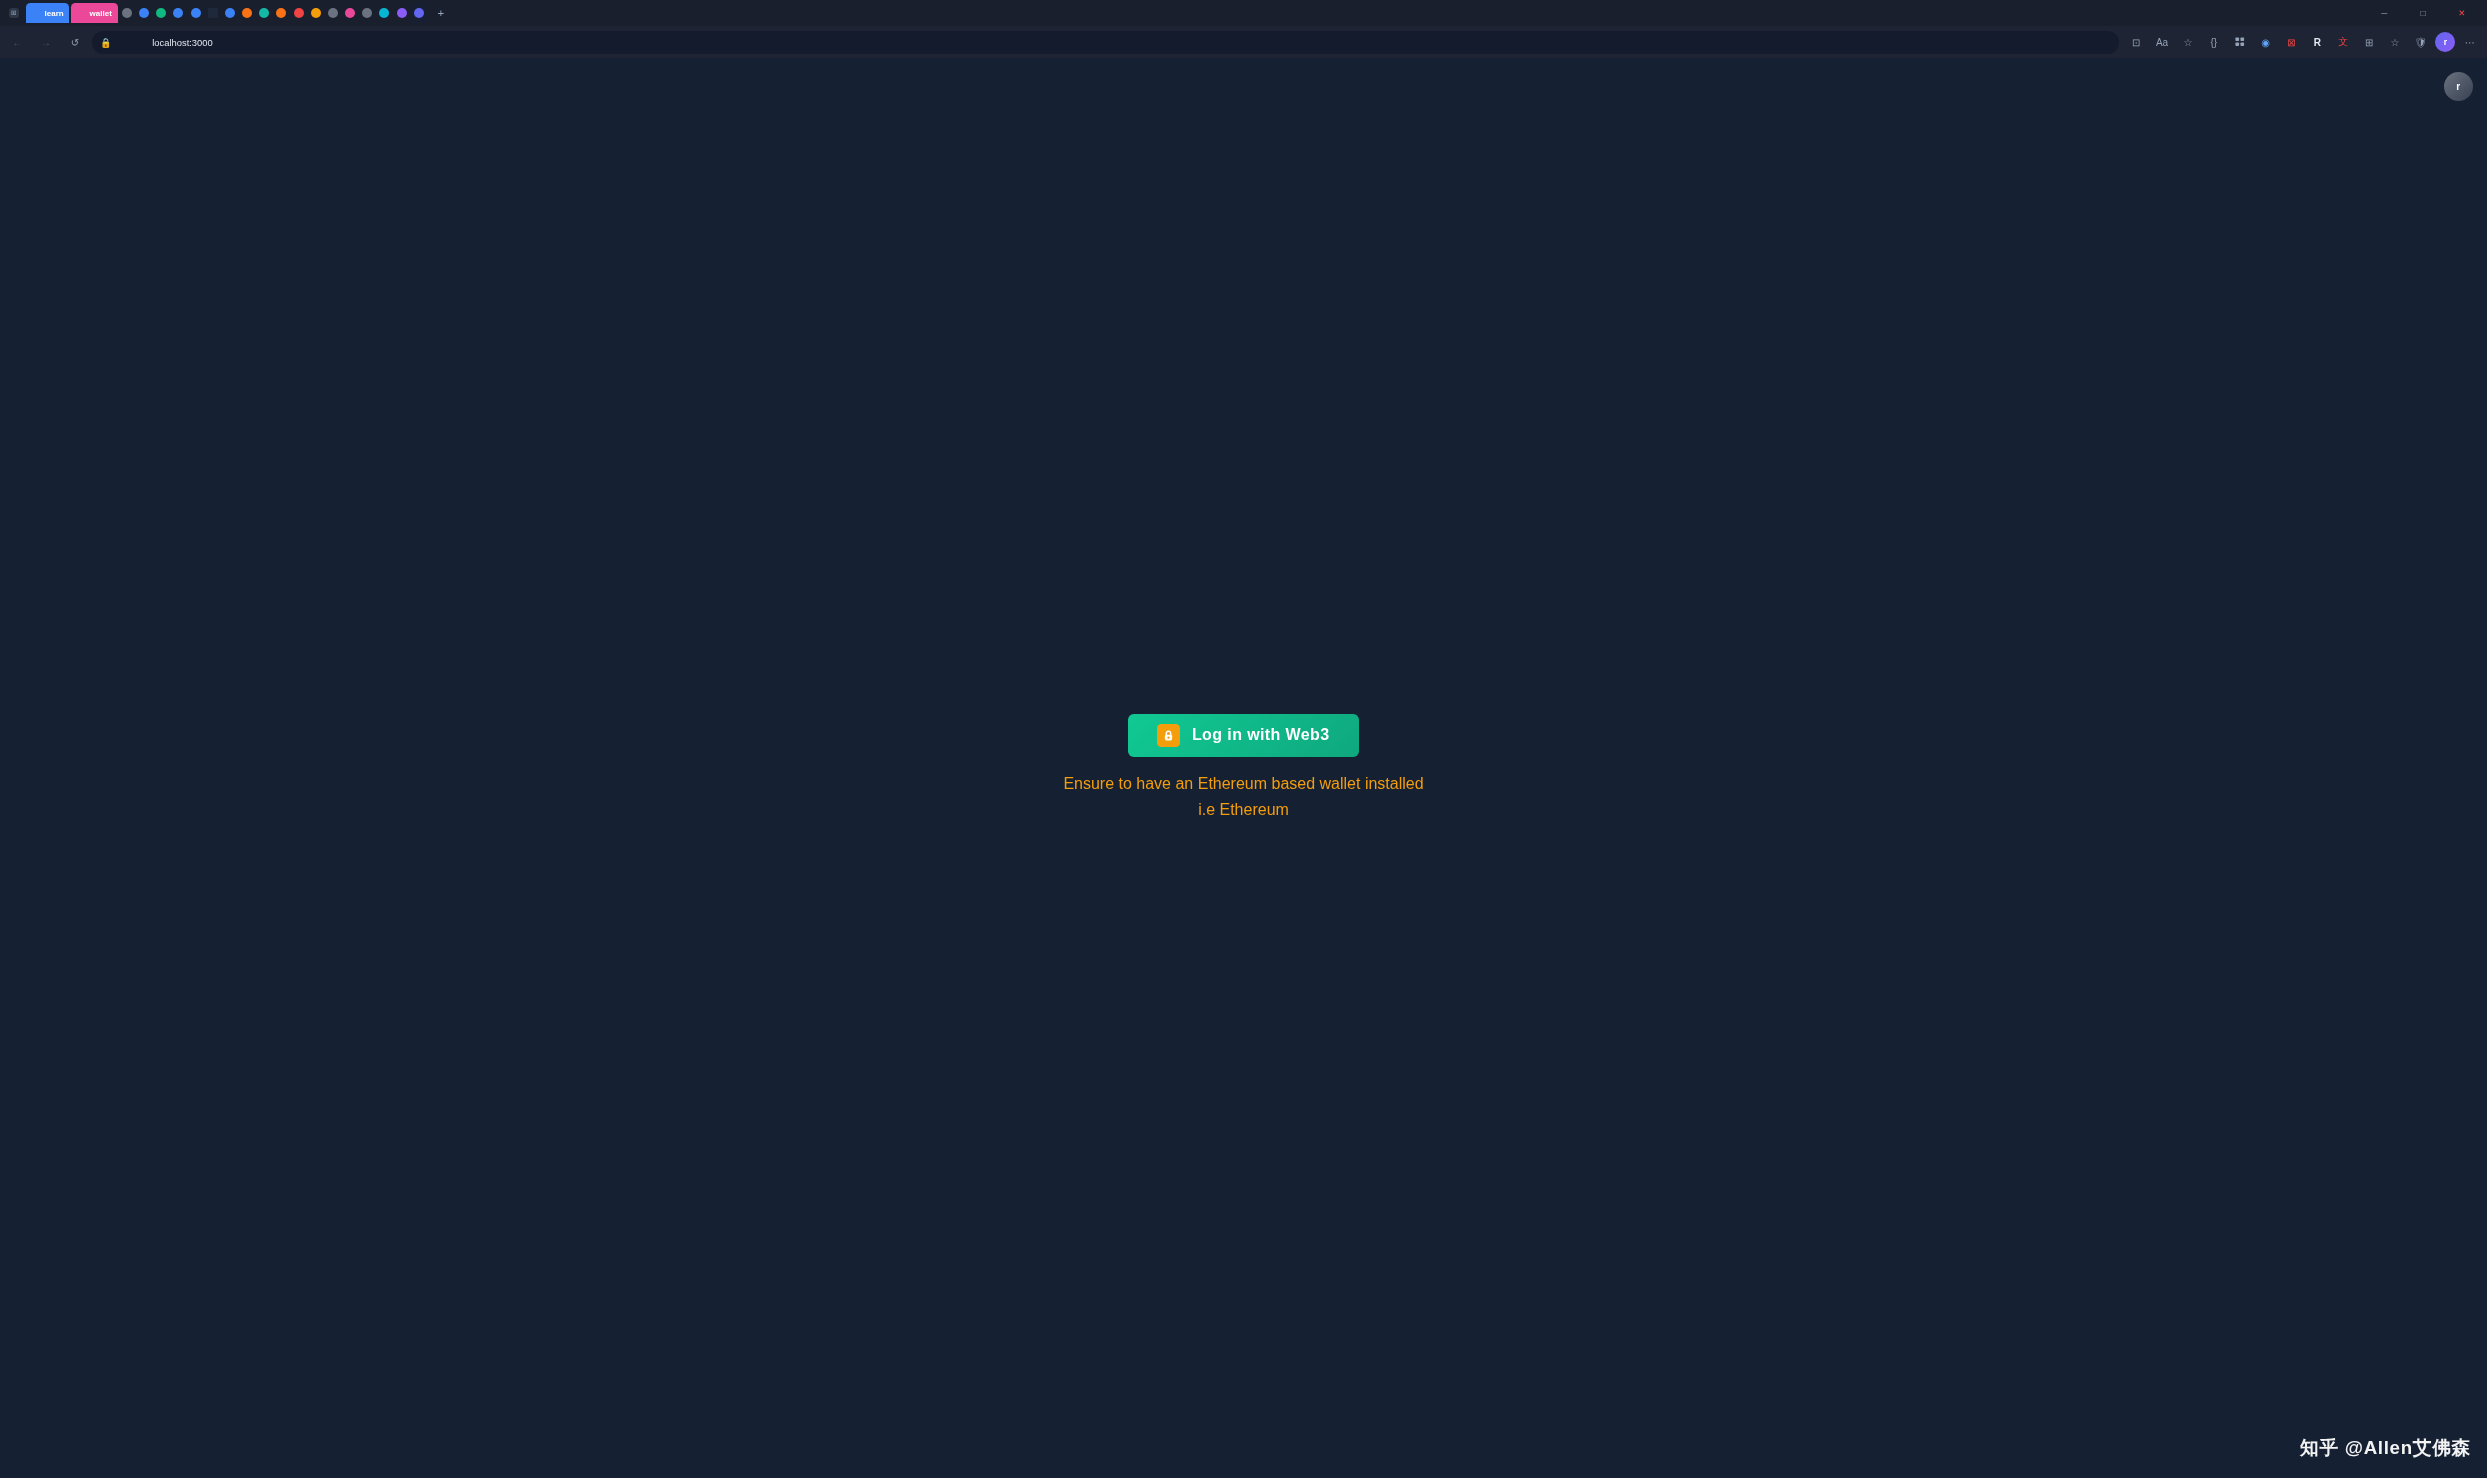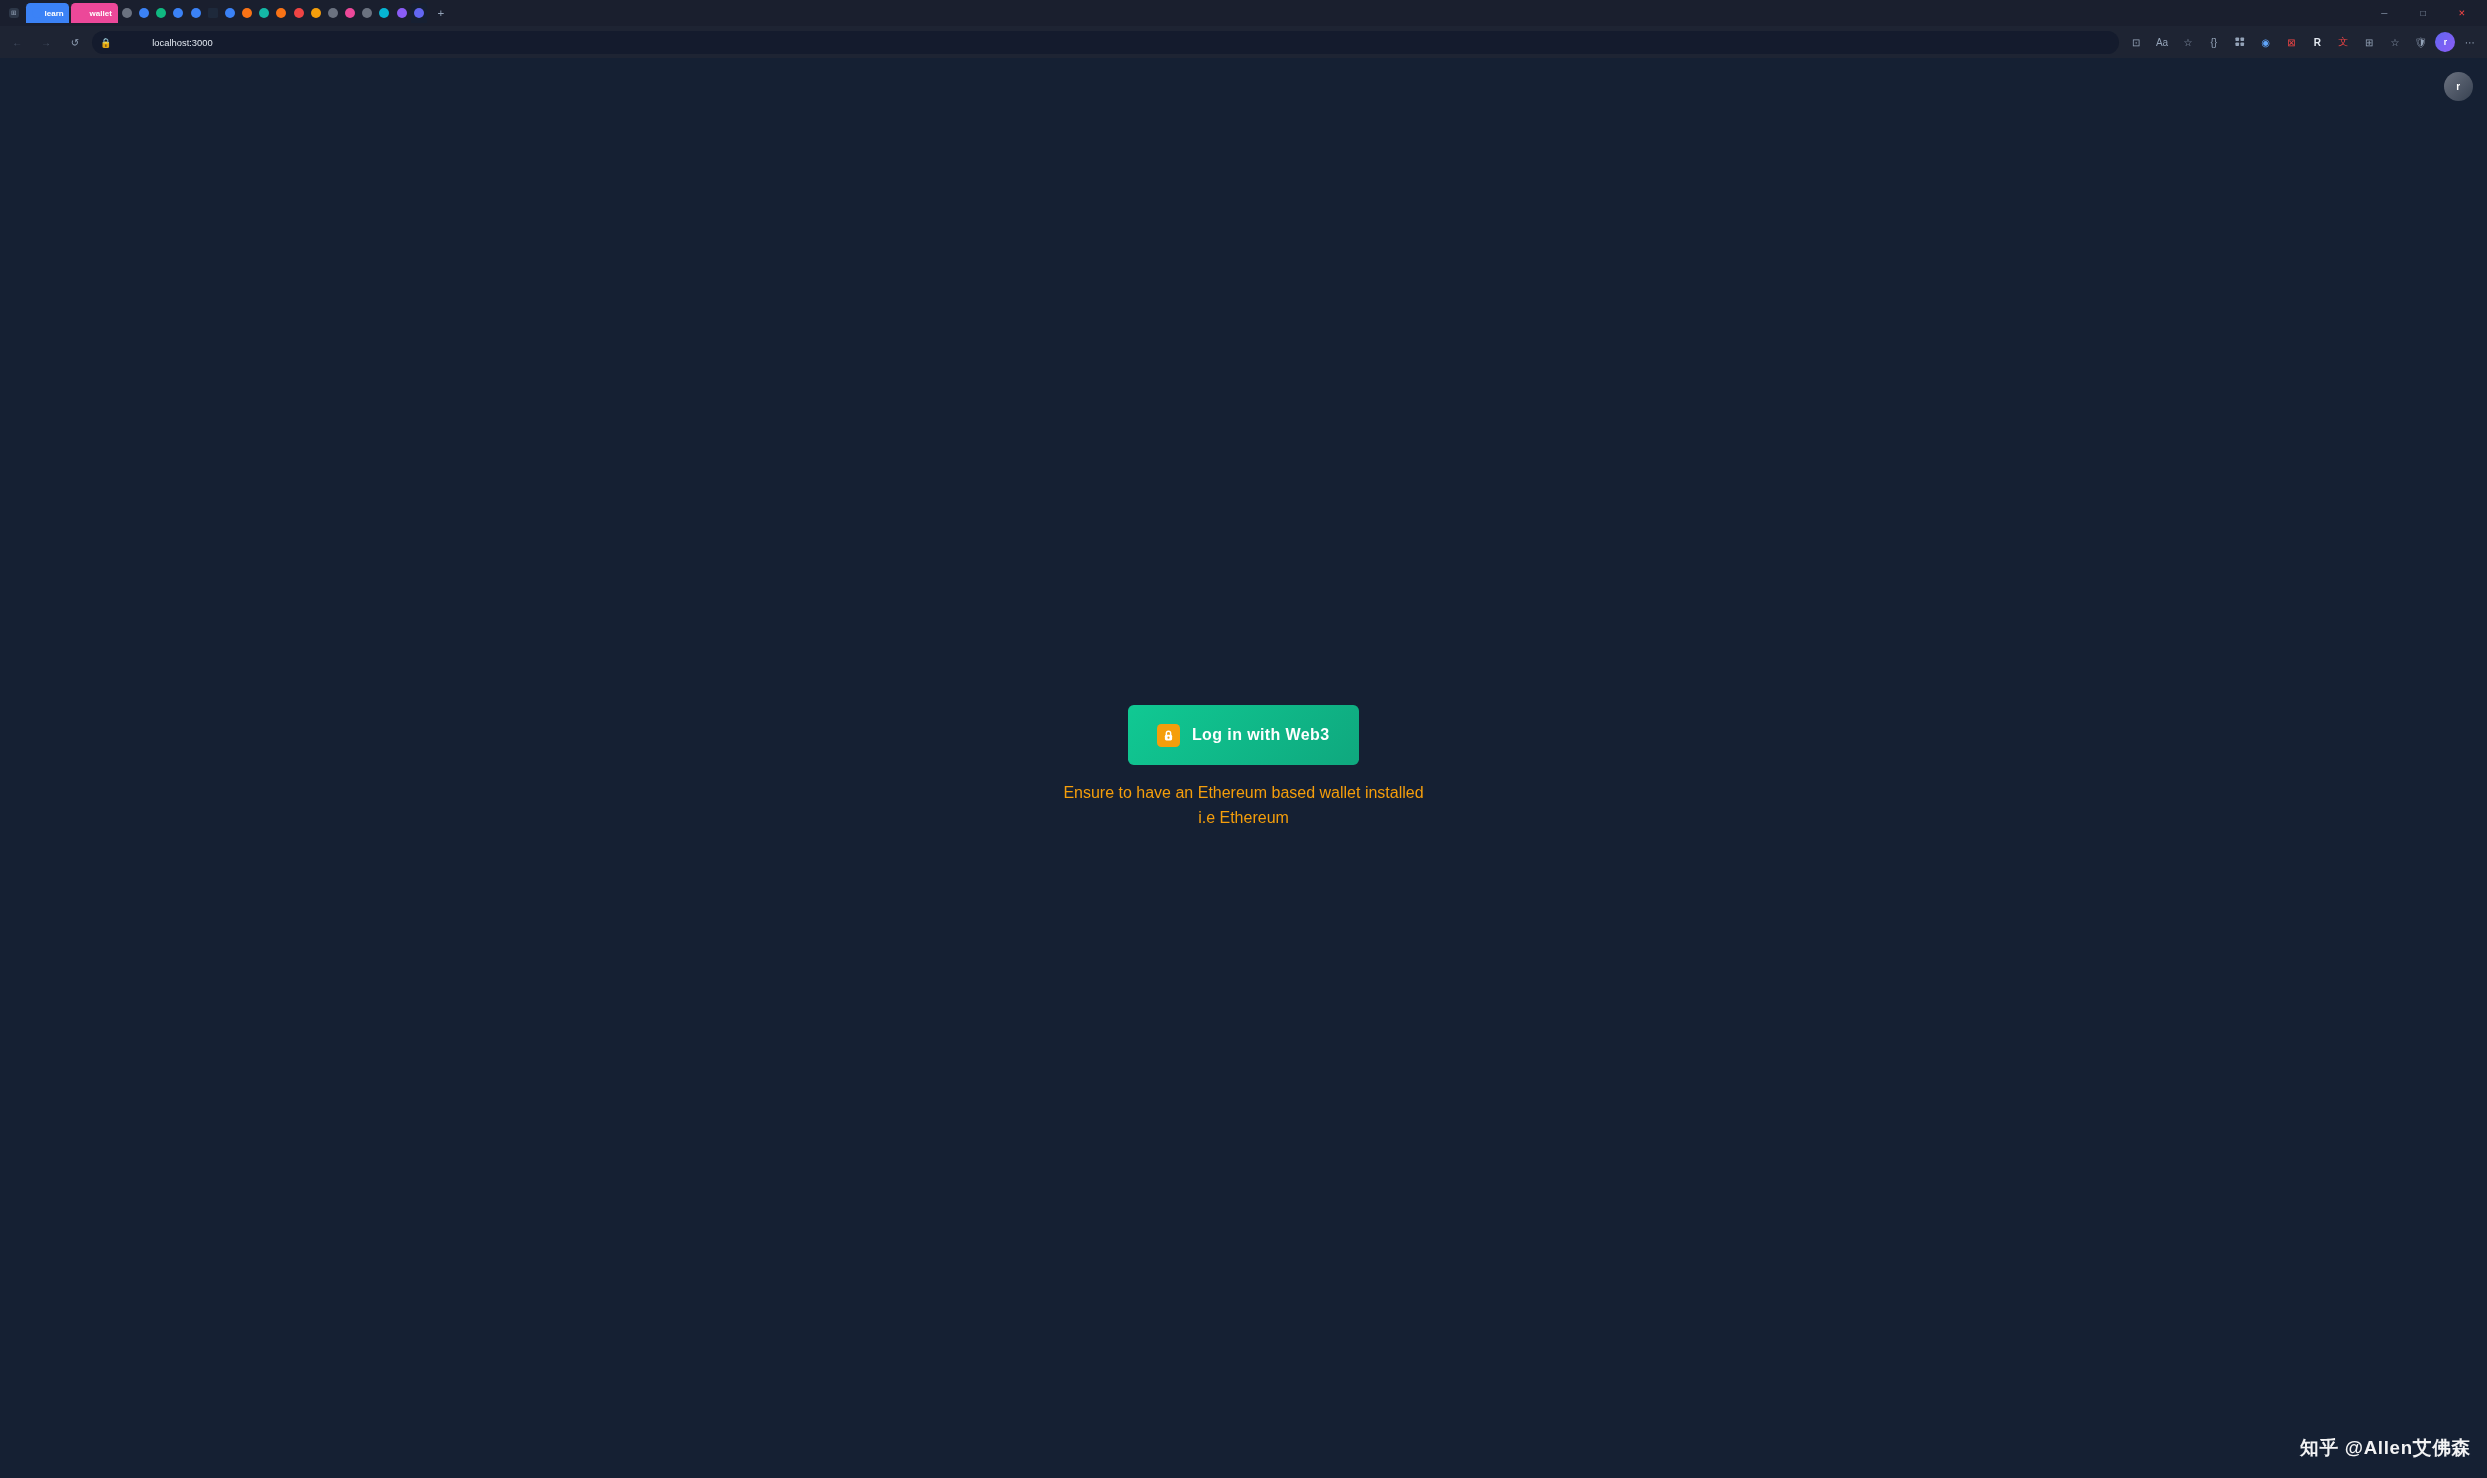--- a/index.html
+++ b/index.html
@@ -209,21 +209,21 @@
       flex-direction: column;
       align-items: center;
       gap: 14.4px;
     }
 
     .login-button {
       background: linear-gradient(135deg, #10c993, #0fa87e);
       border: none;
       border-radius: 5.8px;
       padding: 0 29px;
-      height: 60px;
+      height: 43px;
       display: flex;
       align-items: center;
       gap: 11.5px;
       cursor: pointer;
       min-width: 230px;
       justify-content: center;
     }
 
     .lock-icon-wrap {
       width: 23px;

